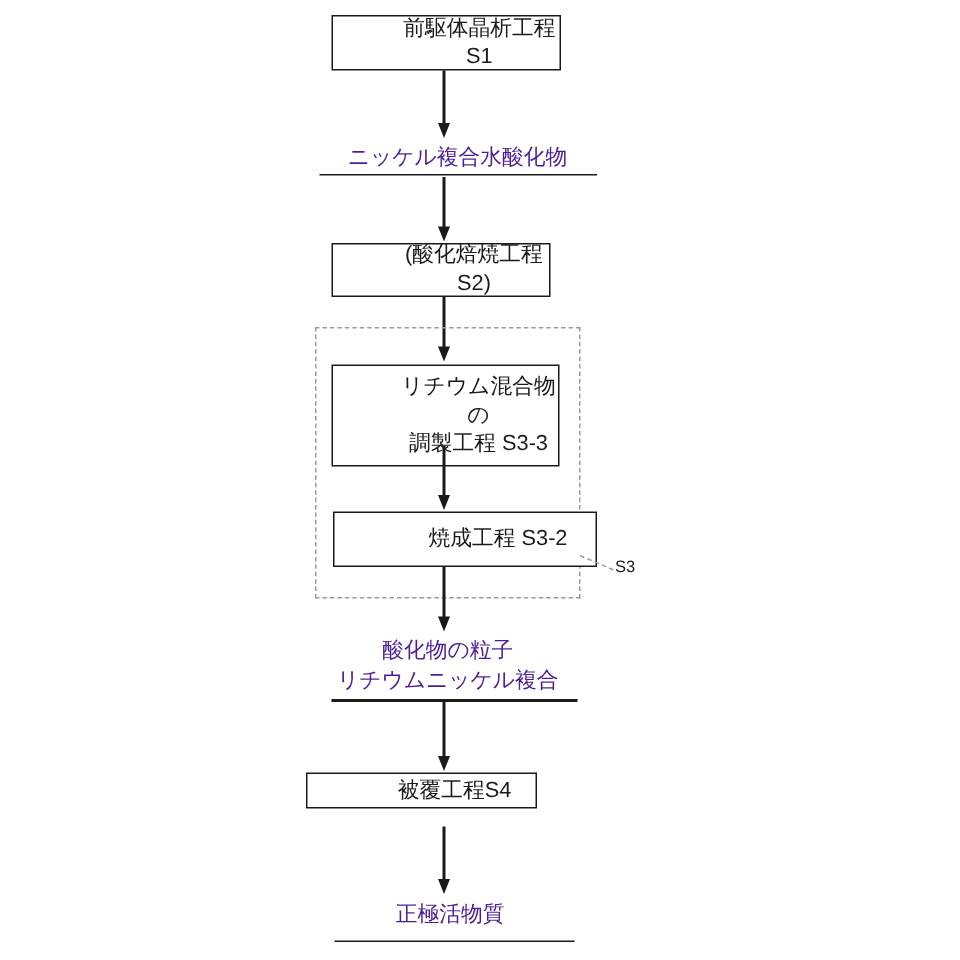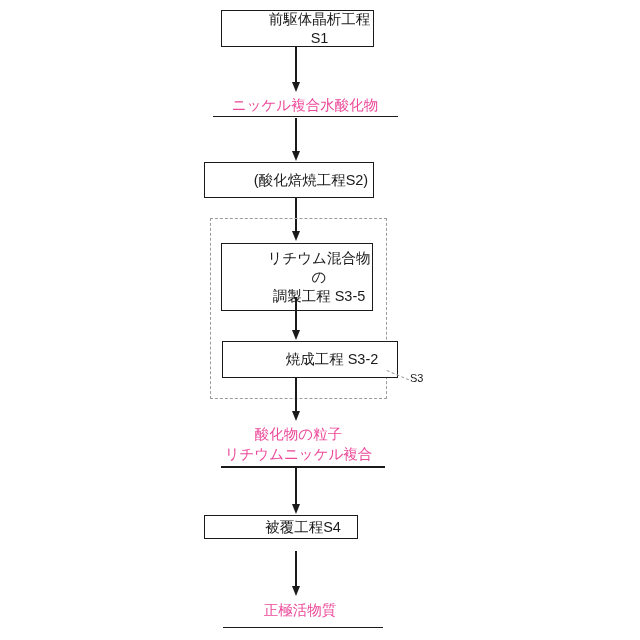--- a/index.html
+++ b/index.html
@@ -6,21 +6,21 @@
   .canvas{
     position:relative;width:640px;height:640px;background:#ffffff;overflow:hidden;
     font-family:"Liberation Sans","DejaVu Sans",sans-serif;color:#1a1a1a;
   }
   .box{
     position:absolute;box-sizing:border-box;border:1.8px solid #1a1a1a;background:#ffffff;
     display:flex;align-items:center;justify-content:center;text-align:center;
     font-size:14.5px;line-height:19px;padding-left:44px;
   }
   .plabel{
-    position:absolute;text-align:center;font-size:14.5px;line-height:20px;color:#ec4899;
+    position:absolute;text-align:center;font-size:14.5px;line-height:20px;color:#4c1d95;
   }
   .vline{position:absolute;width:1.7px;background:#1a1a1a;}
   .hline{position:absolute;height:1.8px;background:#1a1a1a;}
   .ahead{
     position:absolute;width:0;height:0;
     border-left:4.5px solid transparent;border-right:4.5px solid transparent;
     border-top:10px solid #1a1a1a;
   }
   .dashed-rect{
     position:absolute;box-sizing:border-box;border:1.5px dashed #9b9b9b;background:transparent;
@@ -42,33 +42,33 @@
 
   <div class="vline" style="left:295.2px;top:47px;height:36px"></div>
   <div class="ahead" style="left:291.5px;top:82px"></div>
 
   <div class="plabel" style="left:205px;top:95px;width:200px">ニッケル複合水酸化物</div>
   <div class="hline" style="left:213px;top:115.5px;width:185px"></div>
 
   <div class="vline" style="left:295.2px;top:117.5px;height:35px"></div>
   <div class="ahead" style="left:291.5px;top:151px"></div>
 
-  <div class="box" style="left:204px;top:162px;width:170px;height:36px">
+  <div class="box" style="left:221px;top:162px;width:146px;height:36px">
     <span>(酸化焙焼工程S2)</span>
   </div>
 
   <div class="vline" style="left:295.2px;top:198px;height:34px"></div>
   <div class="ahead" style="left:291.5px;top:231px"></div>
 
   <div class="dashed-rect" style="left:210px;top:218px;width:177px;height:181px"></div>
 
   <div class="box" style="left:221px;top:243px;width:152px;height:68px">
     <span>
       <span style="display:block">リチウム混合物の</span>
-      <span style="display:block">調製工程 S3-5</span>
+      <span style="display:block">調製工程 S3-3</span>
     </span>
   </div>
 
   <div class="vline" style="left:295.2px;top:297px;height:34px"></div>
   <div class="ahead" style="left:291.5px;top:330px"></div>
 
   <div class="box" style="left:222px;top:341px;width:176px;height:37px">
     <span>焼成工程 S3-2</span>
   </div>
 

